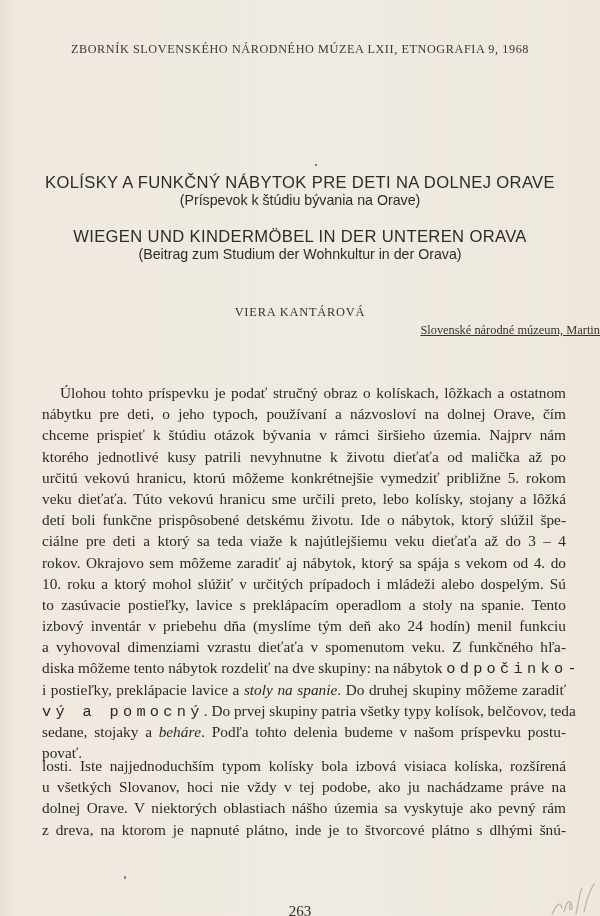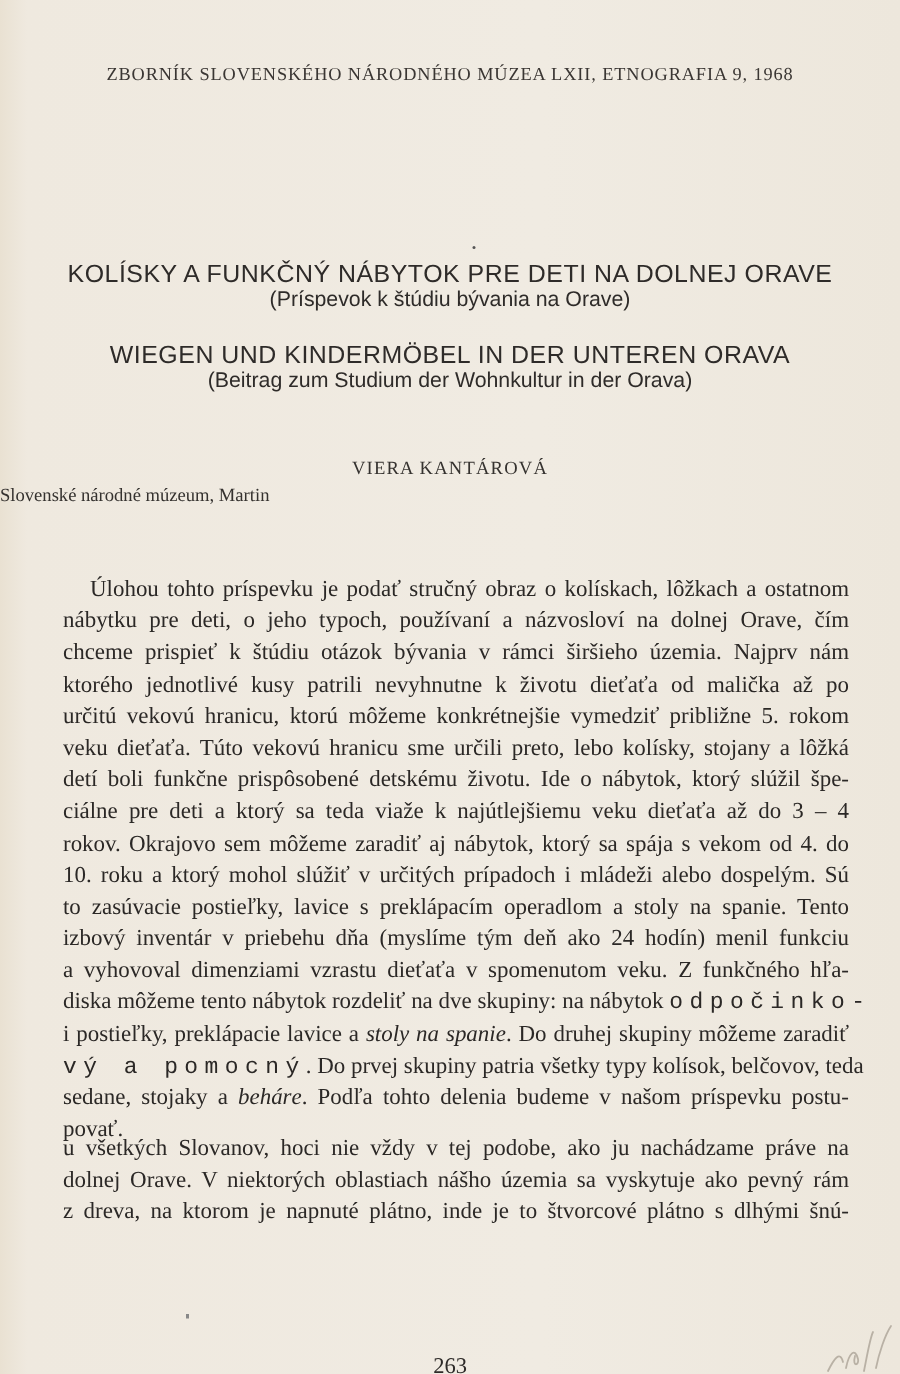--- a/index.html
+++ b/index.html
@@ -76,24 +76,25 @@
       font-family: "Liberation Serif", serif;
       font-size: 12.4px;
       letter-spacing: 0.8px;
       color: #35322f;
     }
     .affiliation {
       position: absolute;
       top: 323px;
       left: 0;
       width: 600px;
-      text-align: left;
+      text-align: right;
       font-family: "Liberation Serif", serif;
       font-size: 12.4px;
       color: #35322f;
+      text-decoration: underline;
     }
     .body-text {
       position: absolute;
       left: 42px;
       width: 524px;
       font-family: "Liberation Serif", serif;
       font-size: 15.3px;
       line-height: 21.2px;
       color: #2b2826;
     }
@@ -180,20 +181,21 @@
     <span class="line">izbový inventár v priebehu dňa (myslíme tým deň ako 24 hodín) menil funkciu</span>
     <span class="line">a vyhovoval dimenziami vzrastu dieťaťa v spomenutom veku. Z funkčného hľa-</span>
     <span class="line"><span>diska môžeme tento nábytok rozdeliť na dve skupiny: na nábytok </span><span class="spaced">odpočinko-</span></span>
     <span class="line"><span>i postieľky, preklápacie lavice a </span><span class="italic">stoly na spanie</span><span>. Do druhej skupiny môžeme zaradiť</span></span>
     <span class="line"><span class="spaced">vý</span><span class="spaced"> a </span><span class="spaced">pomocný</span><span>. Do prvej skupiny patria všetky typy kolísok, belčovov, teda</span></span>
     <span class="line"><span>sedane, stojaky a </span><span class="italic">behárе</span><span>. Podľa tohto delenia budeme v našom príspevku postu-</span></span>
     <span class="line last">povať.</span>
   </div>
 
   <div class="body-text para2">
+    <span class="line">losti. Iste najjednoduchším typom kolísky bola izbová visiaca kolíska, rozšírená</span>
     <span class="line">u všetkých Slovanov, hoci nie vždy v tej podobe, ako ju nachádzame práve na</span>
     <span class="line">dolnej Orave. V niektorých oblastiach nášho územia sa vyskytuje ako pevný rám</span>
     <span class="line">z dreva, na ktorom je napnuté plátno, inde je to štvorcové plátno s dlhými šnú-</span>
   </div>
 
   <div class="speck"></div>
 
   <div class="page-number">263</div>
 
   <svg class="pencil-mark" viewBox="0 0 48 38">

